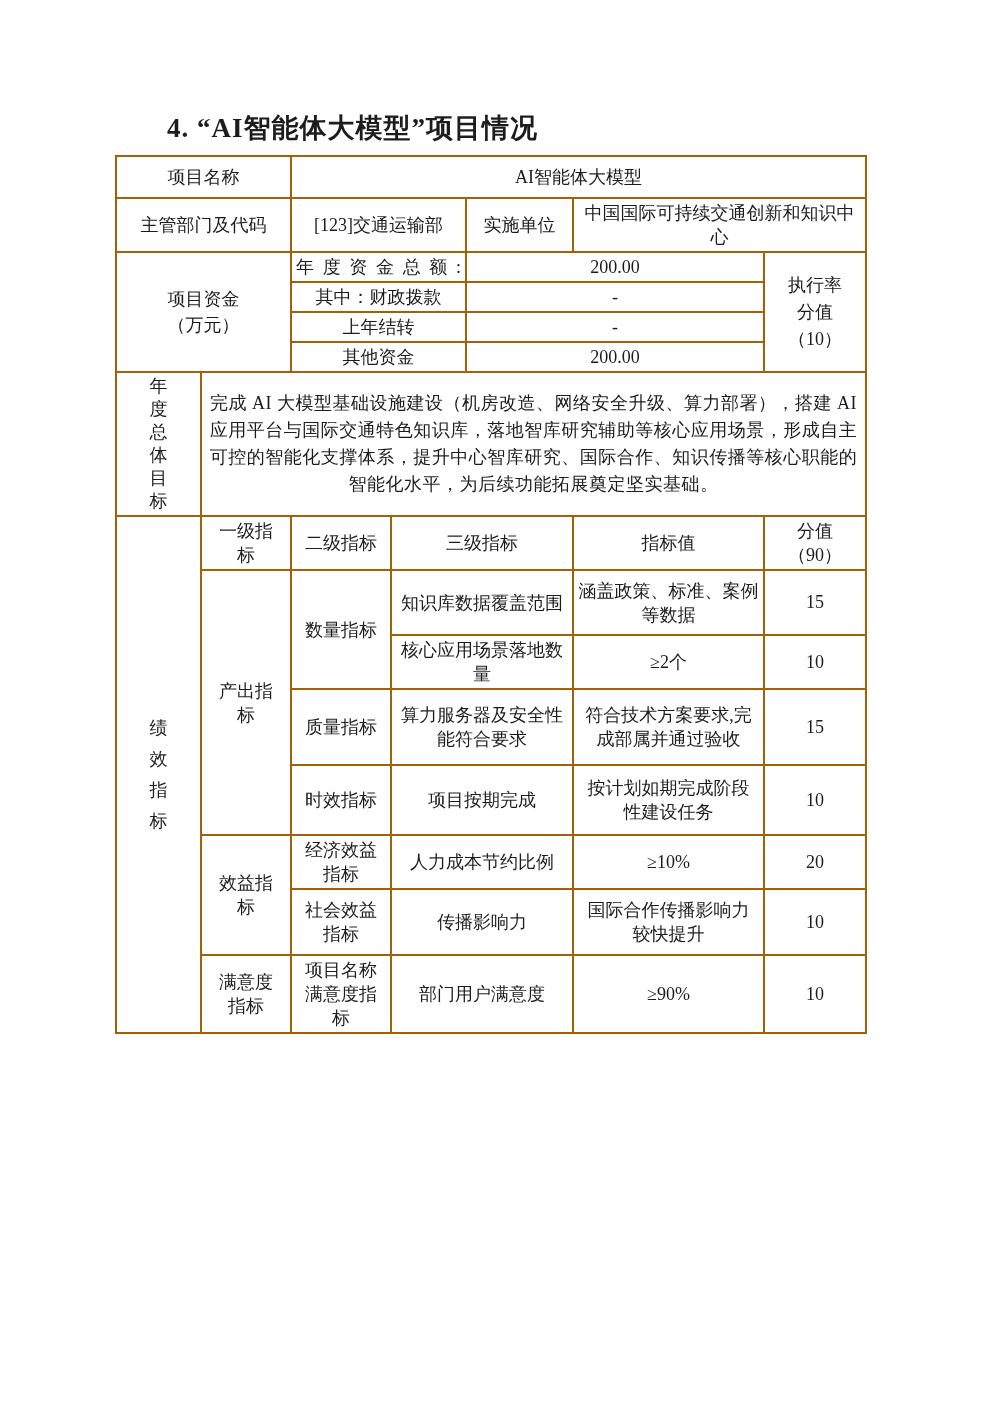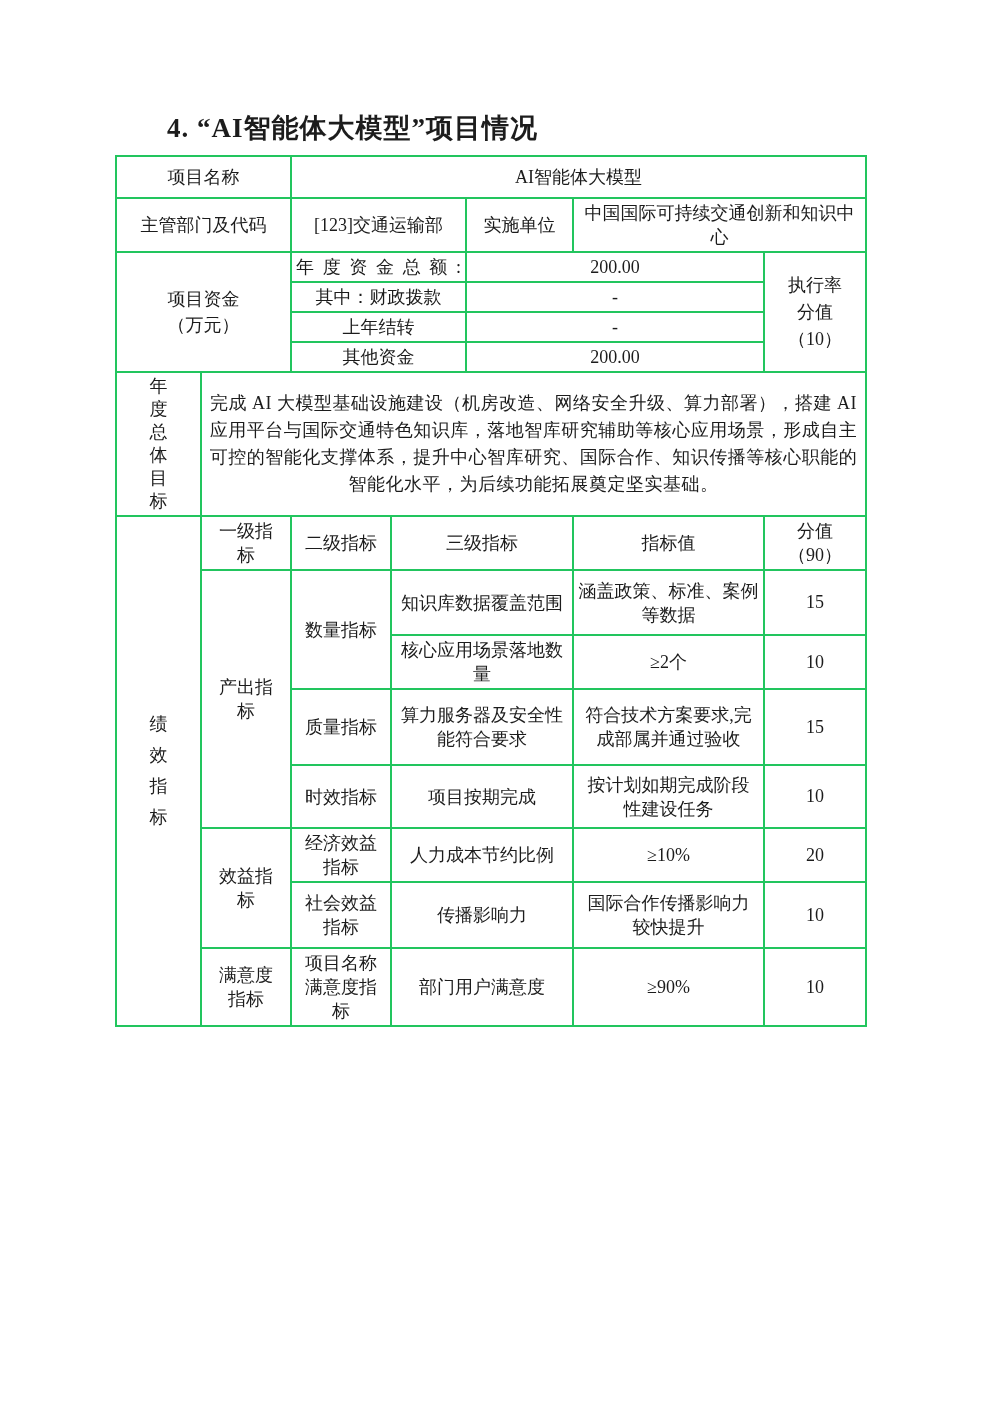--- a/index.html
+++ b/index.html
@@ -40,21 +40,21 @@
     font-size: 16px;
   }
 
   table.perf {
     margin-top: 9px;
     border-collapse: collapse;
     table-layout: fixed;
     width: 750px;
   }
   table.perf td {
-    border: 2px solid #22c55e;
+    border: 2px solid #a16207;
     font-size: 18px;
     text-align: center;
     vertical-align: middle;
     padding: 2px 4px;
     overflow: hidden;
   }
   .pre   { white-space: pre-line; }
   .left  { text-align: left; padding-left: 8px; }
   .right { text-align: right; padding-right: 6px; }
   .stretch { text-align: justify; text-align-last: justify; padding: 2px 8px; }
@@ -67,21 +67,21 @@
     letter-spacing: 0.5px;
     padding: 8px 10px;
     vertical-align: top;
   }
 
   
   .r1 { height: 42px; }  .r2 { height: 52px; }
   .rf { height: 27px; }  .rf3 { height: 25px; } .rf4 { height: 26px; border-radius: 12px; }
   .r7 { height: 140px; } .r8 { height: 50px; }
   .r9 { height: 65px; }  .r10 { height: 48px; }
-  .r11 { height: 76px; padding-left: 39px; } .r12 { height: 63px; }
+  .r11 { height: 76px; padding-left: 39px; } .r12 { height: 70px; }
   .r13 { height: 50px; } .r14 { height: 66px; }
   .r15 { height: 73px; }
 </style>
 </head>
 <body>
 
 <div class="page">
 
   <div class="heading">4. “AI智能体大模型”项目情况</div>
 

